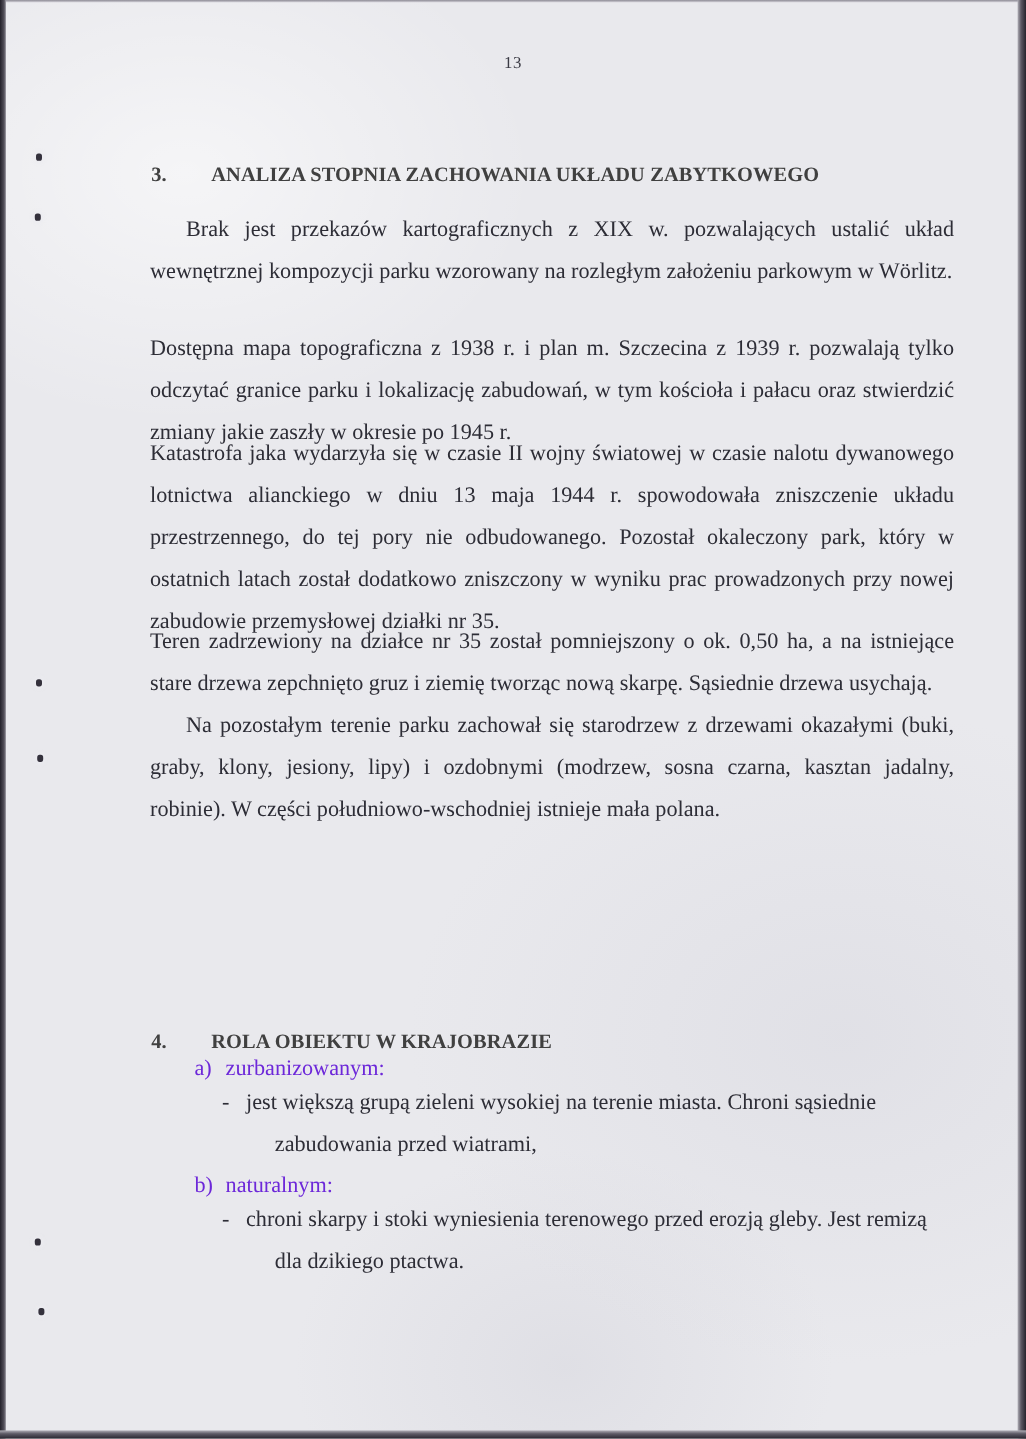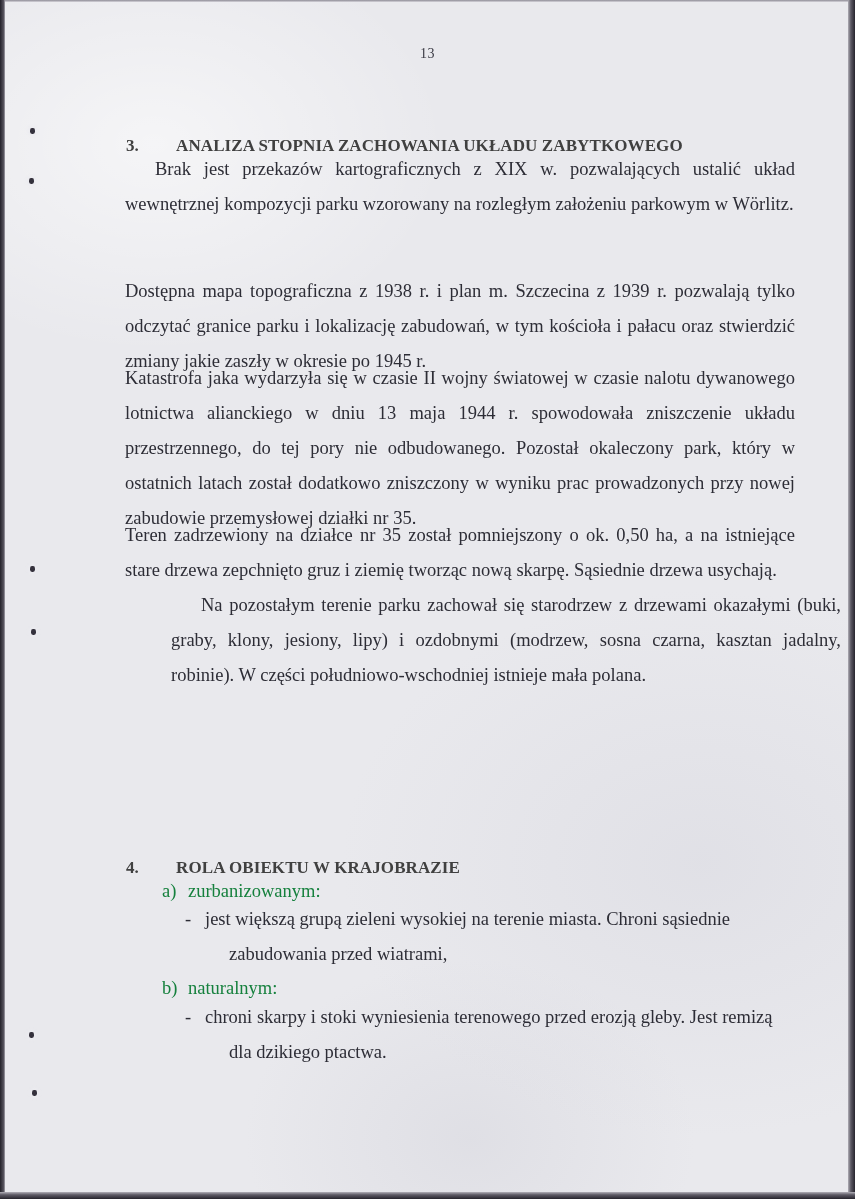--- a/index.html
+++ b/index.html
@@ -89,21 +89,21 @@
     color: #2d2d36;
   }
   p.indent { text-indent: 30px; }
 
   .block { position: absolute; width: 670px; }
 
   .list-item {
     position: absolute;
     font-size: 18.5px;
     line-height: 35px;
-    color: #15803d;
+    color: #6d28d9;
     white-space: nowrap;
   }
   .list-item .marker {
     display: inline-block;
     width: 26px;
   }
 
   .dash-item {
     position: absolute;
     width: 630px;
@@ -141,37 +141,37 @@
   <div class="speck" style="left:31px; top:629px;"></div>
   <div class="speck" style="left:29px; top:1032px;"></div>
   <div class="speck" style="left:32px; top:1090px;"></div>
 
   <div class="page-number">13</div>
 
   <div class="heading" style="left:126px; top:116px;">
     <span class="num">3.</span><span>ANALIZA STOPNIA ZACHOWANIA UKŁADU ZABYTKOWEGO</span>
   </div>
 
-  <div class="block" style="left:125px; top:152px;">
+  <div class="block" style="left:125px; top:175px;">
     <p class="para indent">Brak jest przekazów kartograficznych z XIX w. pozwalających ustalić układ wewnętrznej kompozycji parku wzorowany na rozległym założeniu parkowym w Wörlitz.</p>
   </div>
 
   <div class="block" style="left:125px; top:248px;margin-top:26px;">
     <p class="para">Dostępna mapa topograficzna z 1938 r. i plan m. Szczecina z 1939 r. pozwalają tylko odczytać granice parku i lokalizację zabudowań, w tym kościoła i pałacu oraz stwierdzić zmiany jakie zaszły w okresie po 1945 r.</p>
   </div>
 
   <div class="block" style="left:125px; top:361px;">
     <p class="para">Katastrofa jaka wydarzyła się w czasie II wojny światowej w czasie nalotu dywanowego lotnictwa alianckiego w dniu 13 maja 1944 r. spowodowała zniszczenie układu przestrzennego, do tej pory nie odbudowanego. Pozostał okaleczony park, który w ostatnich latach został dodatkowo zniszczony w wyniku prac prowadzonych przy nowej zabudowie przemysłowej działki nr 35.</p>
   </div>
 
   <div class="block" style="left:125px; top:518px;">
     <p class="para">Teren zadrzewiony na działce nr 35 został pomniejszony o ok. 0,50 ha, a na istniejące stare drzewa zepchnięto gruz i ziemię tworząc nową skarpę. Sąsiednie drzewa usychają.</p>
   </div>
 
-  <div class="block" style="left:125px; top:588px;margin-left:46px;">
+  <div class="block" style="left:125px; top:588px;">
     <p class="para indent">Na pozostałym terenie parku zachował się starodrzew z drzewami okazałymi (buki, graby, klony, jesiony, lipy) i ozdobnymi (modrzew, sosna czarna, kasztan jadalny, robinie). W części południowo-wschodniej istnieje mała polana.</p>
   </div>
 
 
   <div class="heading" style="left:126px; top:838px;">
     <span class="num">4.</span><span>ROLA OBIEKTU W KRAJOBRAZIE</span>
   </div>
 
   <div class="list-item" style="left:162px; top:874px;">
     <span class="marker">a)</span><span>zurbanizowanym:</span>

